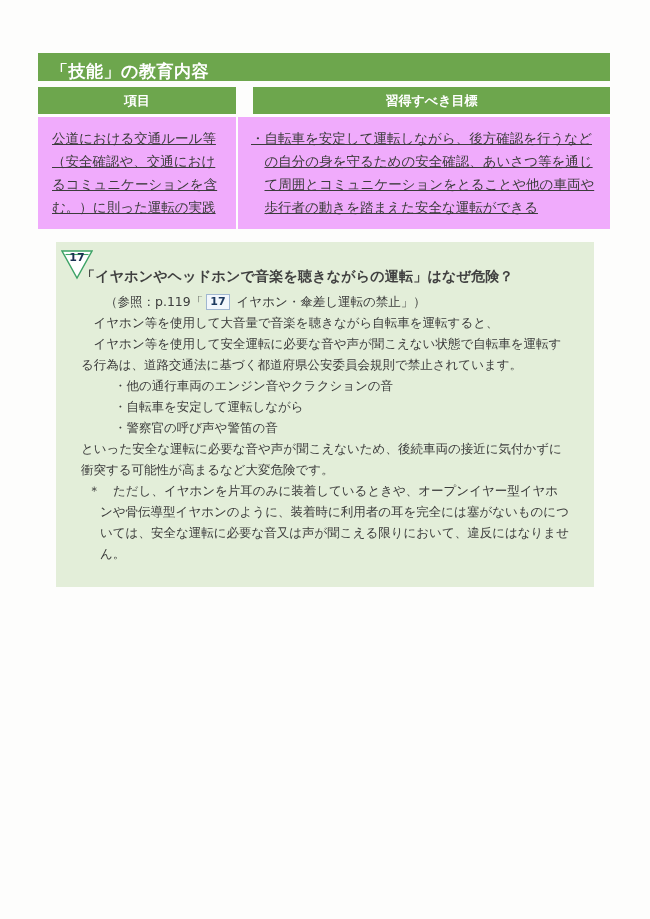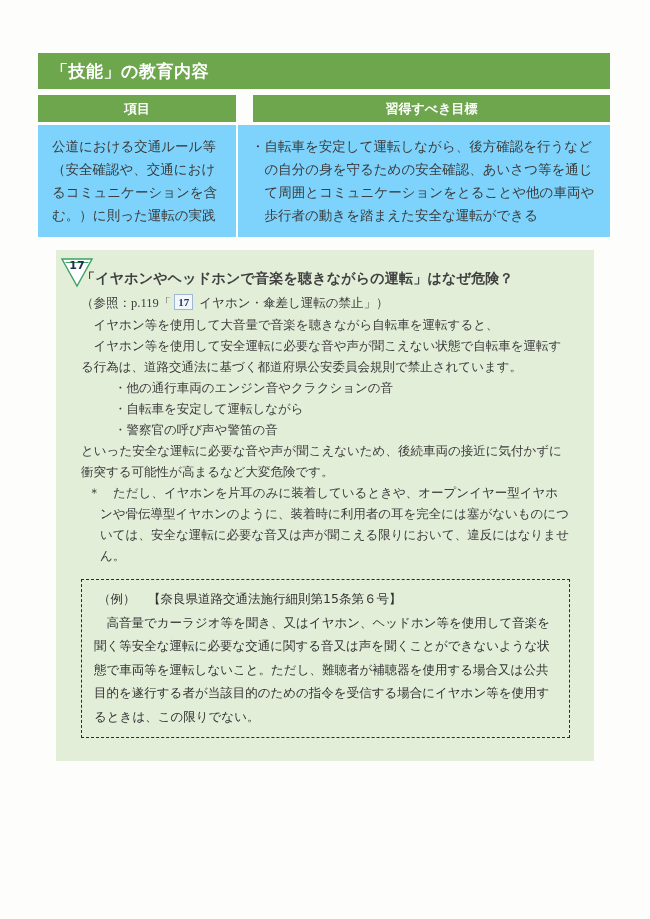--- a/index.html
+++ b/index.html
@@ -8,68 +8,69 @@
     background:#fdfdfc;
     font-family:"DejaVu Sans","Liberation Sans",sans-serif;
     color:#3c3c3c;
     -webkit-font-smoothing:antialiased;
   }
   .sheet{position:relative;width:650px;height:919px;}
 
   
   .title-bar{
     margin:53px 40px 0 38px;
-    height:36px;line-height:36px;
+    height:28px;line-height:36px;
     background:#6da64d;color:#ffffff;
     font-size:17px;font-weight:bold;
     padding-left:13px;box-sizing:border-box;
     letter-spacing:.5px;
   }
 
   
   .doc-table{margin:6px 40px 0 38px;}
   .t-row{display:flex;gap:2px;}
   .thead{margin-bottom:3px;gap:17px;}
   .th{
     background:#6da64d;color:#ffffff;font-weight:bold;
     font-size:13px;height:27px;line-height:27px;text-align:center;
   }
   .th-item{width:198px;}
   .th-goal{flex:1;}
   .td{
-    background:#7dd3fc;font-size:13.5px;line-height:23px;
+    background:#f0abfc;font-size:13.5px;line-height:23px;
     box-sizing:border-box;
+    text-decoration:underline;
   }
   .td-item{width:198px;padding:10px 13px 10px 14px;}
   .td-goal{flex:1;padding:10px 10px 10px 13px;}
   .td-goal p{margin:0;padding-left:1em;text-indent:-1em;}
   .td-item p{margin:0;}
 
   
   .panel{
     position:relative;
     margin:13px 56px 0 56px;
     background:#e3eed9;
-    padding:16px 24px 23px 25px;
+    padding:22px 24px 23px 25px;
     box-sizing:border-box;
     font-size:12.5px;line-height:21px;
   }
   .tri-icon{
     position:absolute;left:5px;top:7px;width:32px;height:31px;
   }
   .tri-icon svg{display:block;}
   .tri-num{
     position:absolute;left:0;top:3px;width:32px;text-align:center;
     font-size:11px;font-weight:bold;color:#1c2f52;line-height:12px;
   }
   .topic-title{
     margin:0 0 0 7px;font-size:14px;font-weight:bold;color:#404040;
     line-height:25px;letter-spacing:.2px;
   }
-  .ref-line{margin:2px 0 0 0;line-height:21px;color:#3c3c3c;font-family:Liberation Serif, serif;}
+  .ref-line{margin:2px 0 0 24px;line-height:21px;color:#3c3c3c;}
   .ref-badge{
     display:inline-block;
     border:1px solid #a0b7d0;background:#f2f7fc;color:#1d3a5f;
     font-weight:bold;font-size:11px;line-height:14px;
     padding:0 3px;margin:0 3px;vertical-align:1px;
   }
   .panel p{margin:0;}
   .bullets{margin:0 0 0 33px;line-height:21px;}
   .note{padding-left:19px;text-indent:-12px;}
 
@@ -127,20 +128,16 @@
 
     <div class="bullets">
       <div>・他の通行車両のエンジン音やクラクションの音</div>
       <div>・自転車を安定して運転しながら</div>
       <div>・警察官の呼び声や警笛の音</div>
     </div>
 
     <p>といった安全な運転に必要な音や声が聞こえないため、後続車両の接近に気付かずに衝突する可能性が高まるなど大変危険です。</p>
     <p class="note">＊　ただし、イヤホンを片耳のみに装着しているときや、オープンイヤー型イヤホンや骨伝導型イヤホンのように、装着時に利用者の耳を完全には塞がないものについては、安全な運転に必要な音又は声が聞こえる限りにおいて、違反にはなりません。</p>
 
-    <div class="example-box">
-      <div class="example-heading">（例）　【奈良県道路交通法施行細則第15条第６号】</div>
-      <p>　高音量でカーラジオ等を聞き、又はイヤホン、ヘッドホン等を使用して音楽を聞く等安全な運転に必要な交通に関する音又は声を聞くことができないような状態で車両等を運転しないこと。ただし、難聴者が補聴器を使用する場合又は公共目的を遂行する者が当該目的のための指令を受信する場合にイヤホン等を使用するときは、この限りでない。</p>
-    </div>
 
   </div>
 
 </div>
 
 </body></html>

